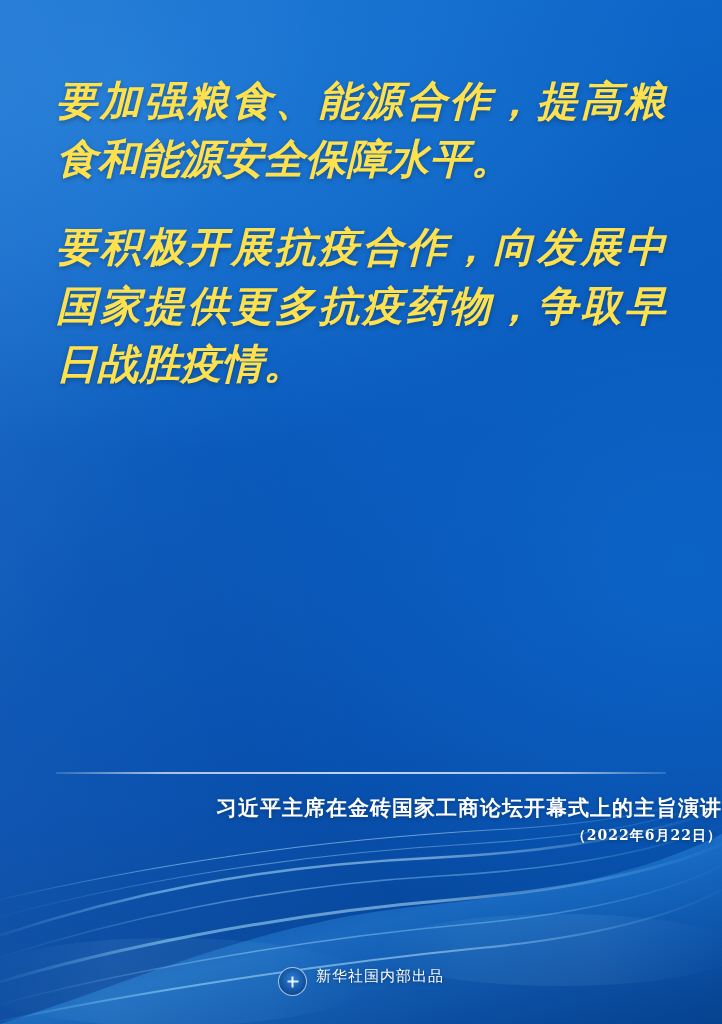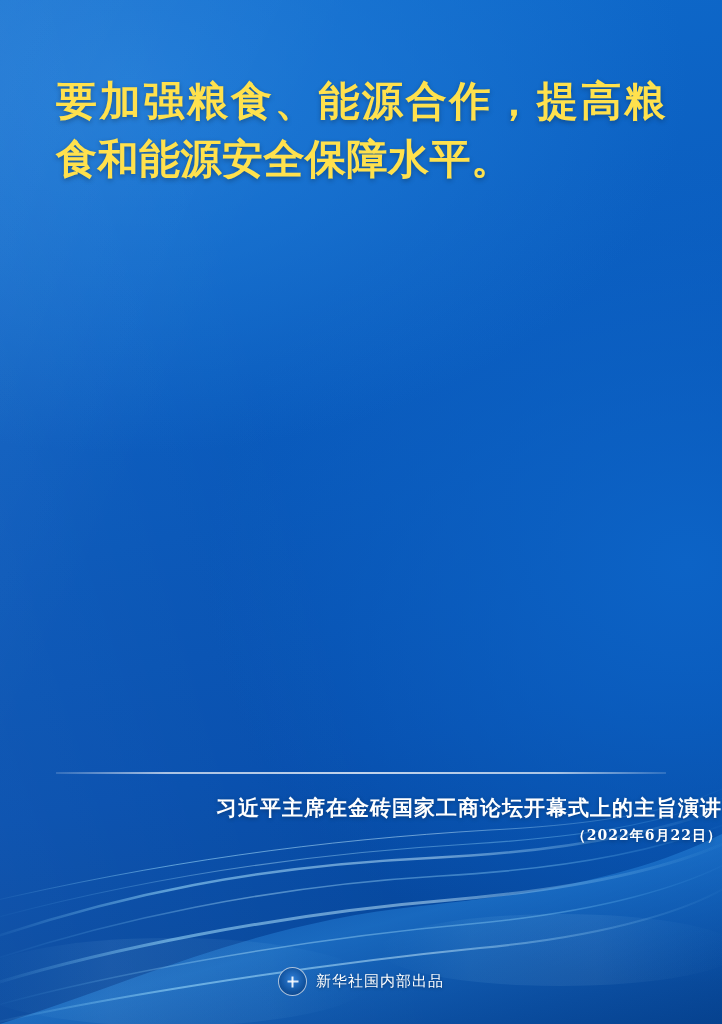--- a/index.html
+++ b/index.html
@@ -42,20 +42,21 @@
   .para {
     color: #ffe14d;
     font-size: 41px;
     line-height: 1.42;
     letter-spacing: 0.5px;
     font-weight: 700;
     text-align: justify;
     text-shadow: 0 2px 5px rgba(0,0,0,0.28);
     margin: 0 0 30px 0;
     font-family: "DejaVu Serif", "Liberation Serif", serif;
+    font-style: italic;
   }
   .para:last-child { margin-bottom: 0; }
 
   .divider-wrap {
     position: absolute;
     left: 0;
     right: 0;
     top: 772px;
     z-index: 4;
     padding: 0 56px;
@@ -103,21 +104,21 @@
   }
   .ribbon svg { display: block; }
 
   .footer {
     position: absolute;
     left: 0;
     right: 0;
     bottom: 28px;
     z-index: 5;
     display: flex;
-    align-items: center;
+    align-items: flex-start;
     justify-content: center;
     gap: 9px;
   }
   .emblem {
     width: 27px;
     height: 27px;
     border-radius: 50%;
     background: radial-gradient(circle at 50% 42%, #2f7fd8 0%, #11539f 60%, #0c3f80 100%);
     border: 1px solid rgba(255,255,255,0.65);
     position: relative;
@@ -146,20 +147,21 @@
 </style>
 </head>
 <body>
 
 <div class="poster">
 
   <div class="streaks"></div>
 
   <div class="content">
     <p class="para">要加强粮食、能源合作，提高粮食和能源安全保障水平。</p>
+    <p class="para">要积极开展抗疫合作，向发展中国家提供更多抗疫药物，争取早日战胜疫情。</p>
   </div>
 
   <div class="divider-wrap">
     <div class="divider"></div>
   </div>
 
   <div class="caption">
     <div class="caption-line1">习近平主席在金砖国家工商论坛开幕式上的主旨演讲</div>
     <div class="caption-line2">（2022年6月22日）</div>
   </div>

